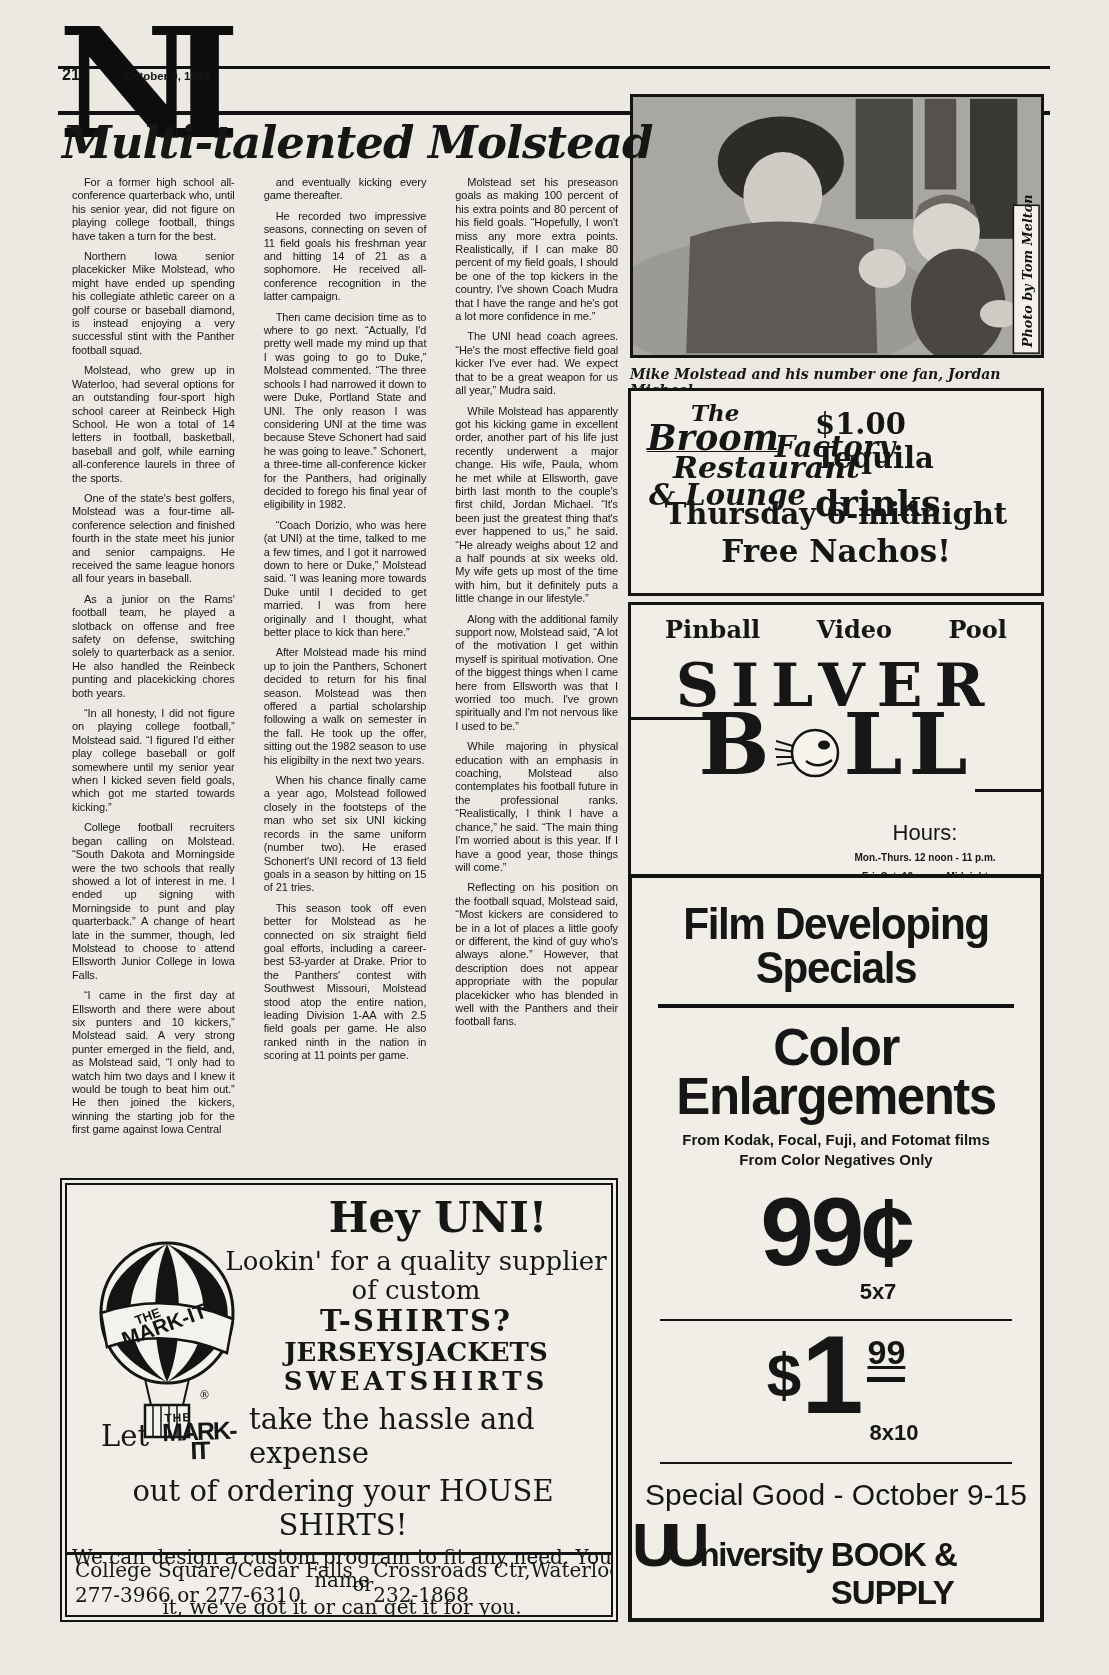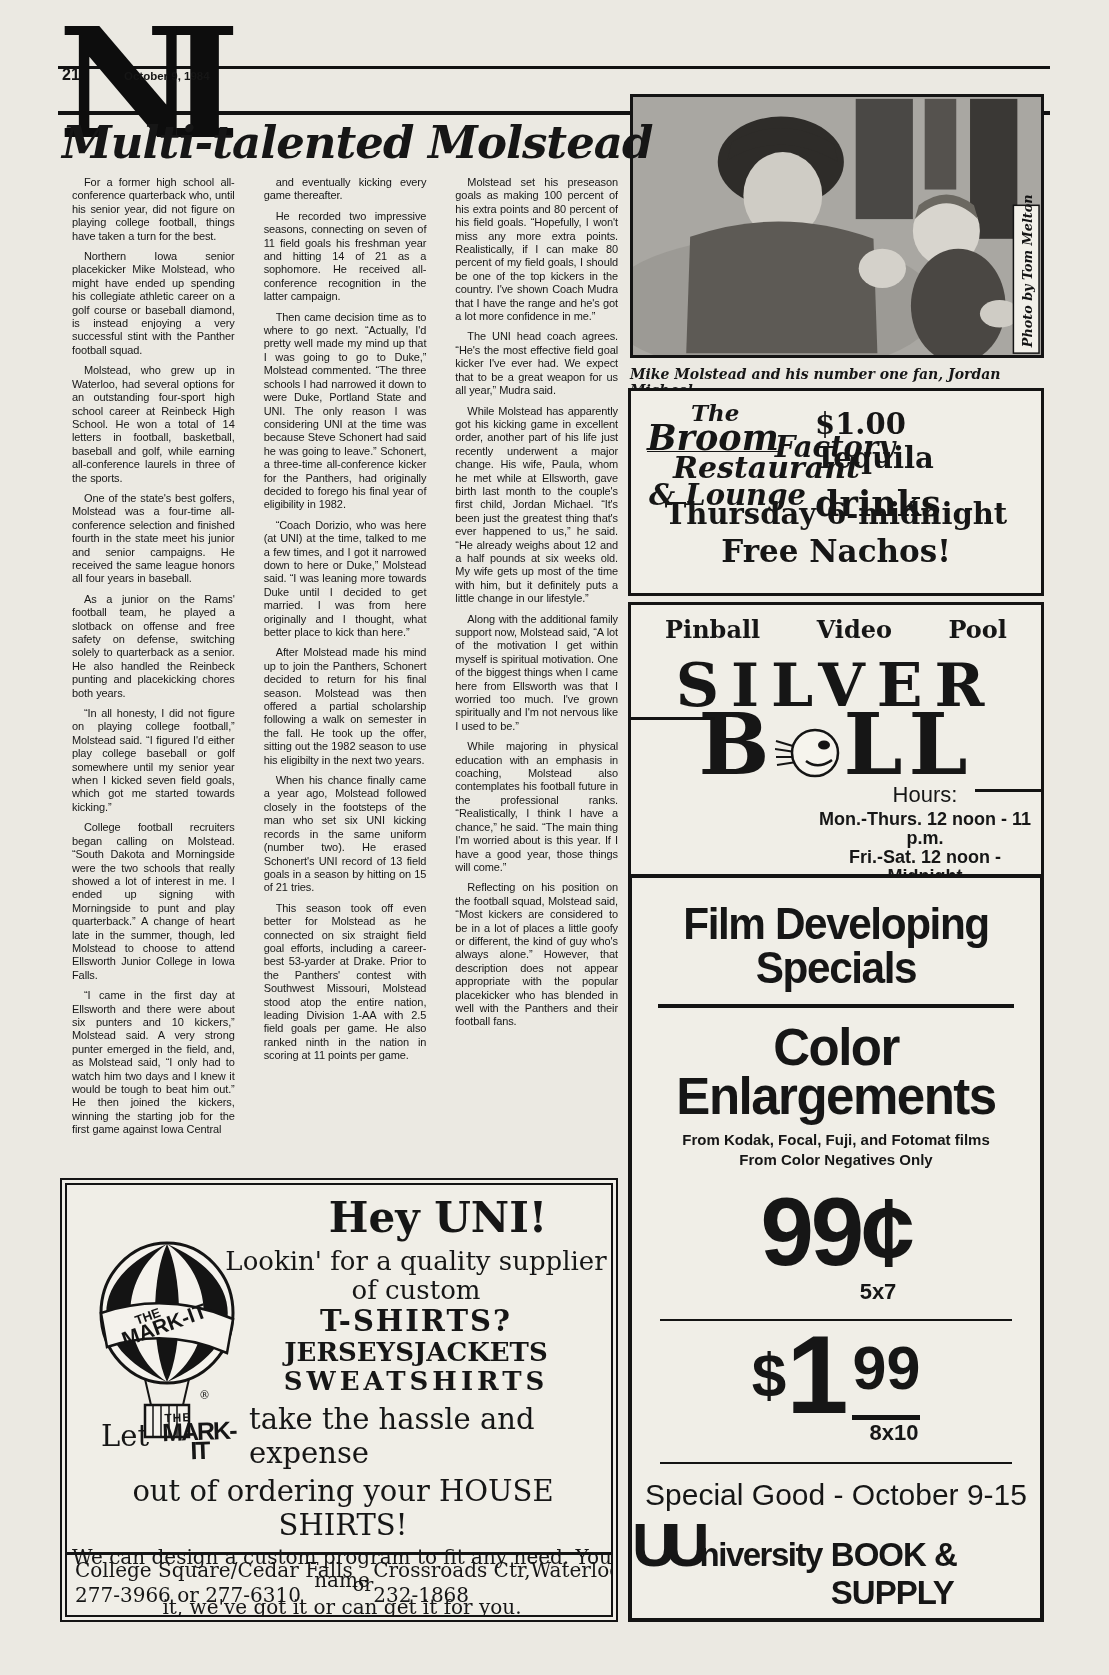--- a/index.html
+++ b/index.html
@@ -71,38 +71,38 @@
   .sb-ball-row { display:flex; justify-content:center; align-items:center; line-height:0.9;
                  font-family:"DejaVu Serif", serif; font-weight:bold; font-size:84px; margin-top:-10px; }
   .sb-ball-row .ltr { letter-spacing:6px; }
   .sb-ball-icon { width:66px; height:66px; margin:14px 2px 0 0; }
   .sb-line1 { position:absolute; left:0; top:112px; width:84px; height:3px; background:#141414; }
   .sb-line2 { position:absolute; right:0; top:184px; width:66px; height:3px; background:#141414; }
   .sb-addr  { position:absolute; left:12px; bottom:14px; width:180px; text-align:center;
               font-size:21px; line-height:1.5; color:#222; }
   .sb-hours { position:absolute; right:8px; bottom:6px; width:216px; text-align:center; }
   .sb-hours-title { font-size:22px; margin-bottom:2px; }
-  .sb-hours-line  { font-weight:bold; font-size:18px; line-height:19px; }
+  .sb-hours-line  { font-weight:bold; font-size:10px; line-height:19px; }
 
   
   #ad-film { left:628px; top:874px; width:416px; height:748px; border-width:4px; overflow:hidden; }
   .film-title { margin-top:24px; text-align:center; font-weight:900; font-size:45px; line-height:0.98;
                 letter-spacing:-1.5px; transform:scaleX(0.94); }
   .film-rule1 { margin:14px 26px 0 26px; height:4px; background:#141414; }
   .film-color { margin-top:16px; text-align:center; font-weight:900; font-size:51px; line-height:0.96; letter-spacing:-1.5px; }
   .film-sub   { text-align:center; font-weight:bold; font-size:15px; line-height:20px; }
   .film-sub-wrap { margin-top:8px; }
   .film-price1 { text-align:center; font-weight:700; font-size:96px; line-height:0.95; margin-top:16px; letter-spacing:-3px; }
   .film-size1  { text-align:center; font-weight:900; font-size:22px; margin-top:2px; transform:translateX(42px); }
   .film-rule2  { margin:14px 28px 0 28px; height:2px; background:#141414; }
   .film-price2 { display:flex; justify-content:center; align-items:flex-start; margin-top:4px; }
   .p2-cur   { font-weight:900; font-size:62px; margin-top:14px; }
   .p2-whole { font-weight:900; font-size:112px; line-height:0.9; letter-spacing:-4px; }
-  .p2-cents { font-weight:900; font-size:61px; margin-top:8px; margin-left:8px;
-              border-bottom:5px solid #141414; padding-bottom:12px; }
+  .p2-cents { font-weight:900; font-size:34px; margin-top:8px; margin-left:8px;
+              border-bottom:5px solid #141414; padding-bottom:5px;text-decoration:underline; }
   .film-size2 { text-align:center; font-weight:900; font-size:22px; margin-top:-6px; transform:translateX(58px); }
   .film-rule3 { margin:16px 28px 0 28px; height:2px; background:#141414; }
   .film-special { text-align:center; font-size:30px; margin-top:14px; }
   .film-logo { display:flex; align-items:baseline; justify-content:center; margin-top:8px; font-weight:900; }
   .uu   { font-size:62px; letter-spacing:-12px; line-height:0.8; margin-right:2px; }
   .univ { font-size:33px; letter-spacing:-1.5px; }
   .bks  { font-size:33px; letter-spacing:-1px; margin-left:9px; }
 
   
   #ad-markit { left:60px; top:1178px; width:558px; height:444px; border:7px double #141414;

